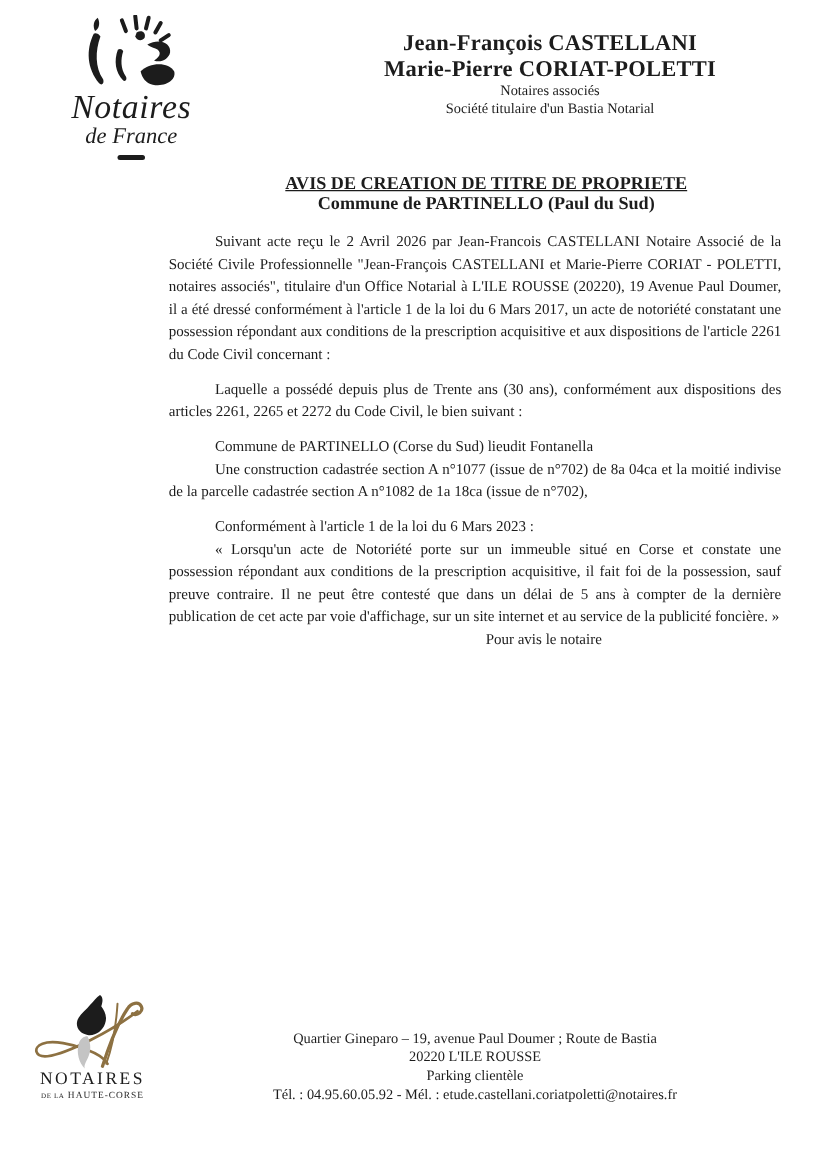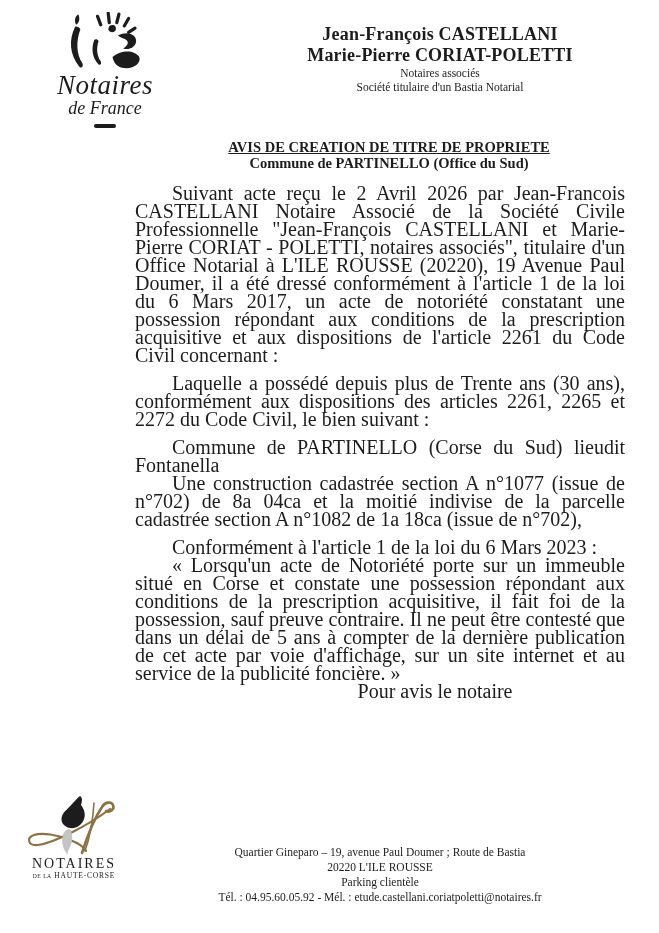--- a/index.html
+++ b/index.html
@@ -17,34 +17,34 @@
   .office-block { position:absolute; left:218px; top:24px; width:444px; text-align:center; }
   .office-name { font-weight:bold; font-size:18px; line-height:21px; letter-spacing:0.2px; }
   .office-role { font-size:11.5px; line-height:14px; }
   .office-role.first { }
   
   .title-block { position:absolute; left:144px; top:139px; width:490px; text-align:center;
                  font-weight:bold; font-size:14.5px; line-height:16px; }
   .title-main { text-decoration:underline; }
   
   .doc-body { position:absolute; left:135px; top:184px; width:490px;
-              font-size:20px; line-height:18px; }
+              font-size:12px; line-height:18px; }
   .doc-body p { margin:0 0 10px 0; }
   .justify { text-align:justify; }
   .indent  { text-indent:37px; }
   .m0      { margin-bottom:0 !important; }
   .quote   { }
   .sig     { text-align:center; padding-left:110px; margin-top:0; }
   
   .logo-corse { position:absolute; left:20px; top:795px; width:108px; text-align:center; }
   .logo-corse svg { display:block; margin:0 auto; }
   .lc-title { font-size:14px; line-height:15px; letter-spacing:2px; margin-top:1px; }
   .lc-sub   { font-size:7.5px; line-height:9px; letter-spacing:0.8px; }
   .lc-sub .prefix { font-size:5.6px; letter-spacing:0.5px; }
-  .footer-text { position:absolute; left:130px; top:845px; width:500px; text-align:center;
+  .footer-text { position:absolute; left:130px; top:824px; width:500px; text-align:center;
                  font-size:11.5px; line-height:15px; }
 </style>
 </head>
 <body>
 
 <div class="page">
 
   <div class="logo-france">
     <span>
       <svg width="112" height="60" viewBox="0 0 100 56" aria-hidden="true">
@@ -72,21 +72,21 @@
 
   <div class="office-block">
     <div class="office-name">Jean-François CASTELLANI</div>
     <div class="office-name">Marie-Pierre CORIAT-POLETTI</div>
     <div class="office-role first">Notaires associés</div>
     <div class="office-role">Société titulaire d'un Bastia Notarial</div>
   </div>
 
   <div class="title-block">
     <div class="title-main">AVIS DE CREATION DE TITRE DE PROPRIETE</div>
-    <div class="title-sub">Commune de PARTINELLO (Office du Sud)</div>
+    <div class="title-sub">Commune de PARTINELLO (Paul du Sud)</div>
   </div>
 
   <main class="doc-body">
     <p class="indent justify">Suivant acte reçu le 2 Avril 2026 par Jean-Francois CASTELLANI Notaire Associé de la Société Civile Professionnelle "Jean-François CASTELLANI et Marie-Pierre CORIAT - POLETTI, notaires associés", titulaire d'un Office Notarial à L'ILE ROUSSE (20220), 19 Avenue Paul Doumer, il a été dressé conformément à l'article 1 de la loi du 6 Mars 2017, un acte de notoriété constatant une possession répondant aux conditions de la prescription acquisitive et aux dispositions de l'article 2261 du Code Civil concernant :</p>
     <p class="indent justify">Laquelle a possédé depuis plus de Trente ans (30 ans), conformément aux dispositions des articles 2261, 2265 et 2272 du Code Civil, le bien suivant :</p>
     <p class="indent justify m0">Commune de PARTINELLO (Corse du Sud) lieudit Fontanella</p>
     <p class="indent justify">Une construction cadastrée section A n°1077 (issue de n°702) de 8a 04ca et la moitié indivise de la parcelle cadastrée section A n°1082 de 1a 18ca (issue de n°702),</p>
     <p class="indent m0">Conformément à l'article 1 de la loi du 6 Mars 2023 :</p>
     <p class="indent justify quote m0">« Lorsqu'un acte de Notoriété porte sur un immeuble situé en Corse et constate une possession répondant aux conditions de la prescription acquisitive, il fait foi de la possession, sauf preuve contraire. Il ne peut être contesté que dans un délai de 5 ans à compter de la dernière publication de cet acte par voie d'affichage, sur un site internet et au service de la publicité foncière. »</p>
     <p class="sig">Pour avis le notaire</p>

